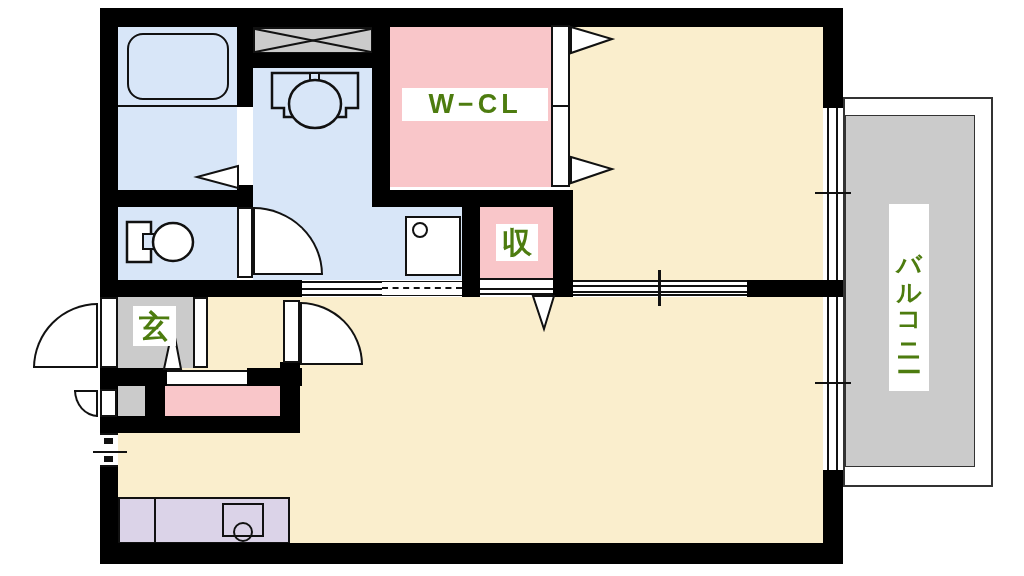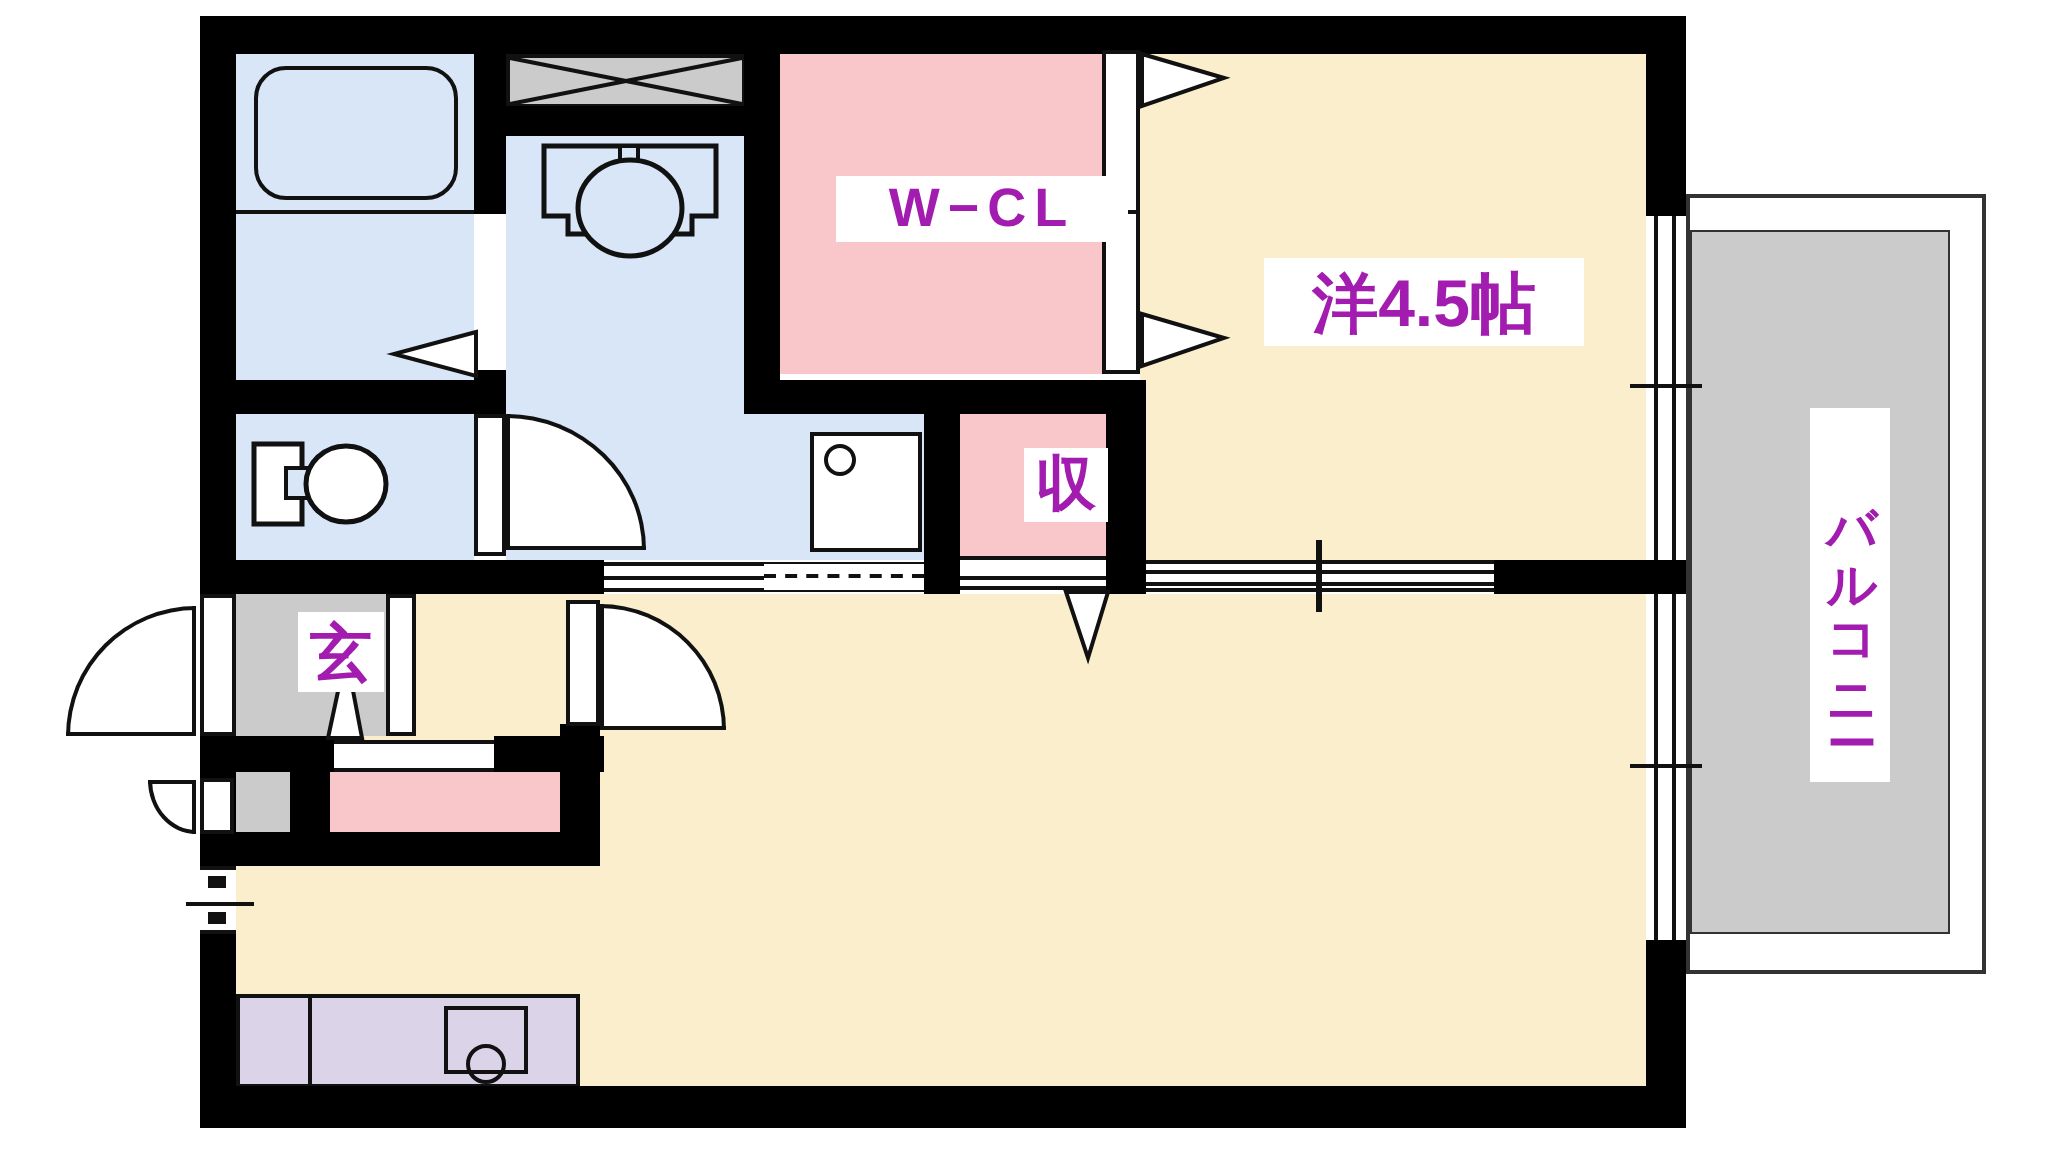--- a/index.html
+++ b/index.html
@@ -8,22 +8,22 @@
           font-family:"Liberation Sans","DejaVu Sans",sans-serif;}
   .abs{position:absolute;}
   .wall{position:absolute;background:#000;}
   .room{position:absolute;}
   .leaf{position:absolute;background:#fff;border:2px solid #111;}
   .disc{position:absolute;background:#fff;border:2px solid #111;}
   .slide{position:absolute;background:#fff;border-top:2px solid #111;border-bottom:2px solid #111;}
   .slide .mid{position:absolute;left:0;width:100%;height:2px;background:#111;}
   .slide .mid-dash{position:absolute;left:0;width:100%;height:0;border-top:2px dashed #111;}
   .tick{position:absolute;background:#111;}
-  .lbl{position:absolute;background:#fff;color:#a21caf;font-weight:bold;
-       display:flex;align-items:center;justify-content:center;line-height:1;margin-left:16px;}
+  .lbl{position:absolute;background:#fff;color:#4d7c0f;font-weight:bold;
+       display:flex;align-items:center;justify-content:center;line-height:1;}
   .vtext{writing-mode:vertical-rl;text-orientation:upright;letter-spacing:2px;}
   svg{position:absolute;overflow:visible;}
 </style>
 </head>
 <body>
 
 <div id="canvas">
 
   <div class="abs" style="left:843px;top:97px;width:150px;height:390px;background:#fff;border:2px solid #333;"></div>
   <div class="abs" style="left:845px;top:115px;width:130px;height:352px;background:#cbcbcb;border:1px solid #333;"></div>
@@ -158,21 +158,20 @@
   <div class="tick" style="left:815px;top:192px;width:36px;height:2px;"></div>
 
   <div class="abs" style="left:823px;top:297px;width:20px;height:173px;background:#fff;">
     <div class="abs" style="left:4px;top:0;width:2px;height:100%;background:#111;"></div>
     <div class="abs" style="left:13px;top:0;width:2px;height:100%;background:#111;"></div>
   </div>
   <div class="tick" style="left:815px;top:382px;width:36px;height:2px;"></div>
 
   <div class="lbl" style="left:402px;top:88px;width:146px;height:33px;font-size:27px;letter-spacing:4px;">W−CL</div>
 
-  <div class="lbl" style="left:616px;top:129px;width:160px;height:44px;font-size:33px;">洋4.5帖</div>
 
 
   <div class="lbl" style="left:496px;top:224px;width:42px;height:37px;font-size:30px;">収</div>
 
   <div class="lbl" style="left:133px;top:306px;width:43px;height:40px;font-size:31px;">玄</div>
 
   <div class="lbl vtext" style="left:889px;top:204px;width:40px;height:187px;font-size:25px;">バルコニー</div>
 
 </div>
 

